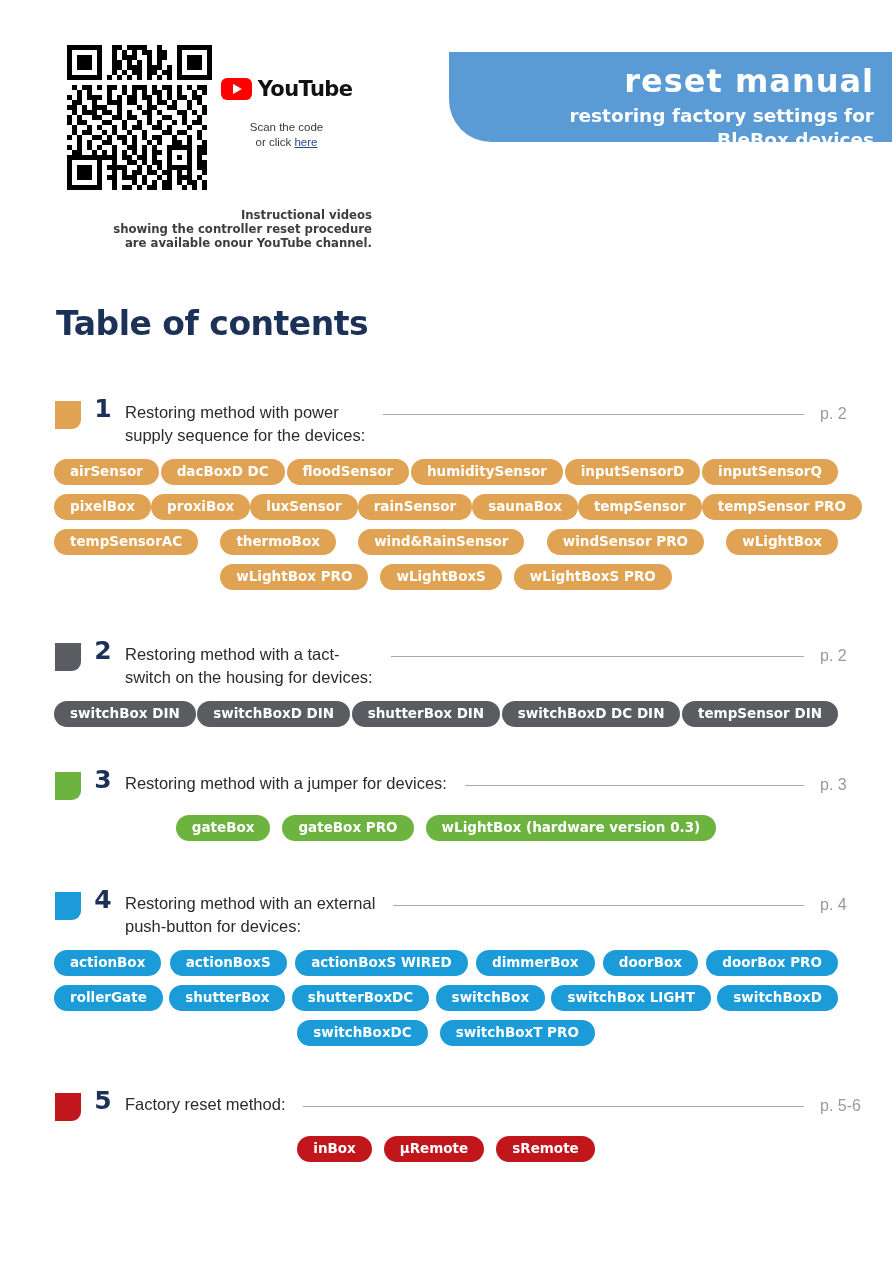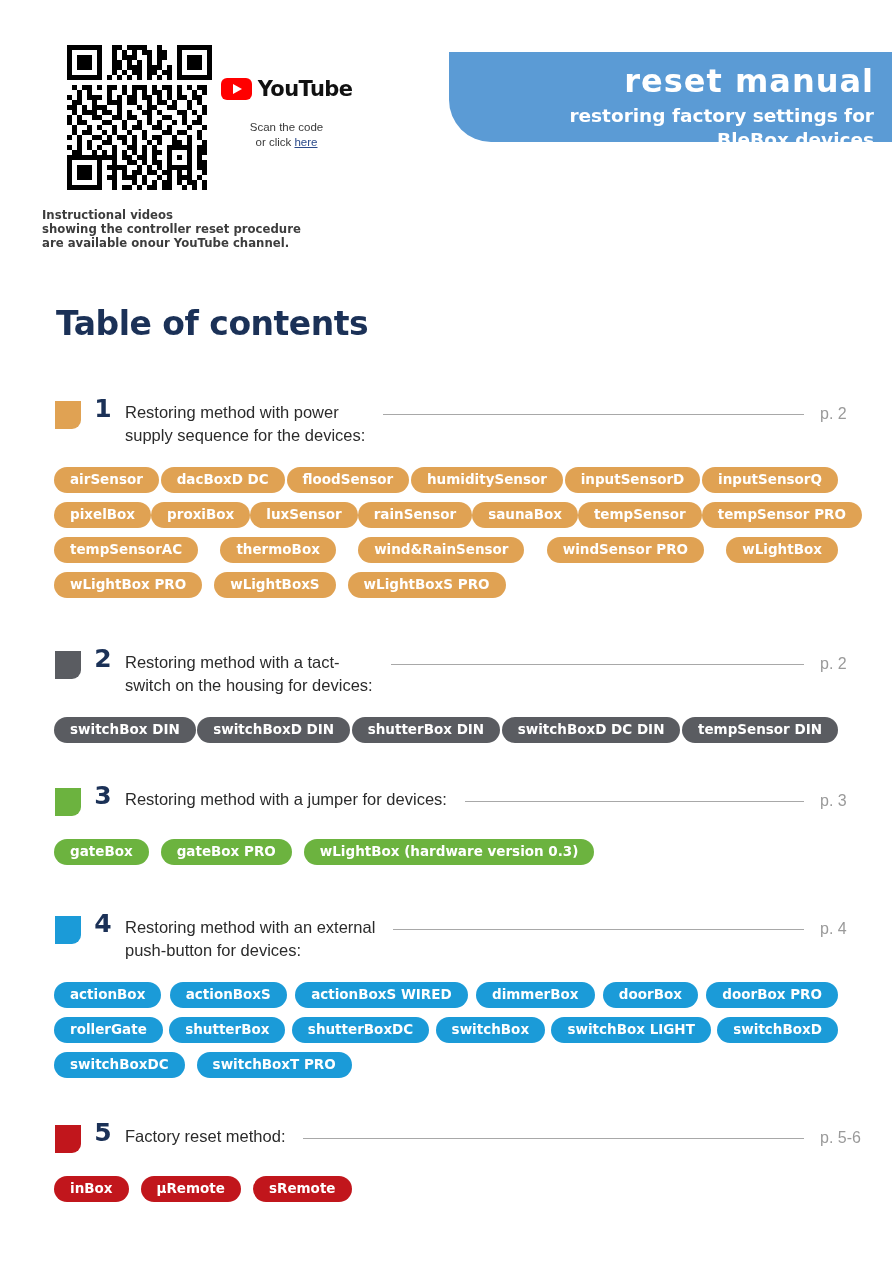--- a/index.html
+++ b/index.html
@@ -80,21 +80,21 @@
   #scan-link {
     color: #2b4a8b;
     text-decoration: underline;
   }
 
   #instructional-text {
     position: absolute;
     left: 30px;
     top: 208px;
     width: 330px;
-    text-align: left;
+    text-align: right;
     font-family: "DejaVu Sans", sans-serif;
     font-weight: bold;
     font-size: 11.7px;
     line-height: 14px;
     color: #3d3d3d;
   }
 
   #header-banner {
     position: absolute;
     left: 437px;
@@ -186,28 +186,28 @@
   .page-no {
     font-family: "Liberation Sans", sans-serif;
     font-size: 16px;
     color: #9a9a9a;
     padding-top: 13px;
     width: 72px;
     flex: none;
     text-align: left;
   }
 
-  .tag-rows { margin-top: 20px; }
+  .tag-rows { margin-top: 12px; }
   .tag-row {
     display: flex;
     justify-content: space-between;
     padding: 0 54px;
     margin-bottom: 9px;
   }
-  .tag-row.left-align { justify-content: flex-start; gap: 12px; }
+  .tag-row.left-align { justify-content: center; gap: 12px; }
   .tag {
     font-family: "DejaVu Sans", sans-serif;
     font-weight: bold;
     font-size: 13.5px;
     color: #ffffff;
     padding: 4px 16px 5px;
     border-radius: 13px;
     white-space: nowrap;
     line-height: 17px;
   }

